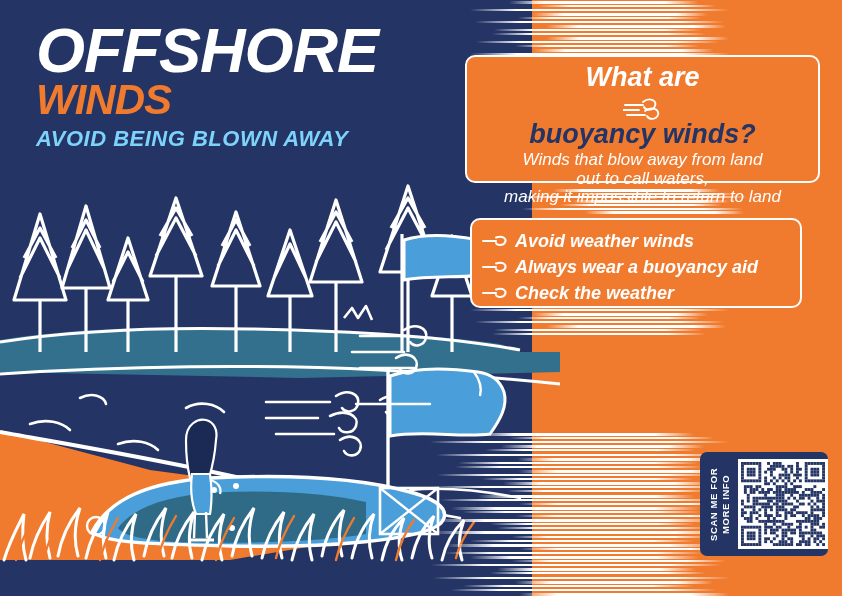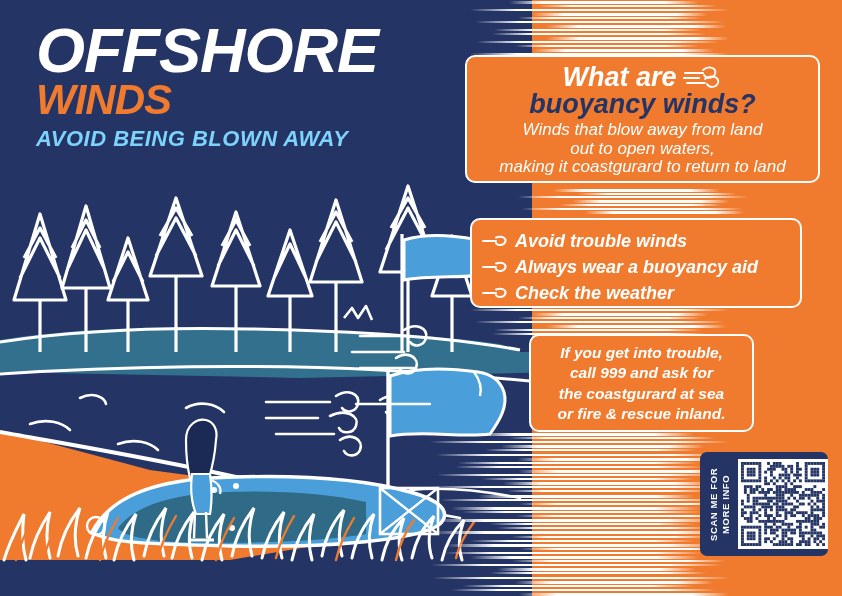--- a/index.html
+++ b/index.html
@@ -50,21 +50,21 @@
     position:absolute; background:#F07B2E;
     border:2px solid #ffffff; border-radius:10px;
   }
   #box-what{ left:465px; top:55px; width:355px; height:128px; }
   #box-list { left:470px; top:218px; width:332px; height:90px; }
   #box-emerg{ left:529px; top:334px; width:225px; height:98px; }
 
   .q-line1{
     text-align:center; color:#ffffff; font-size:27px; font-weight:bold;
     font-style:italic; line-height:1.05; margin-top:6px;
-    display:flex; align-items:center; justify-content:center; gap:6px;
+    display:flex; align-items:center; justify-content:center; gap:6px;flex-direction:column;
   }
   .q-line2{
     text-align:center; color:#243464; font-size:27px; font-weight:bold;
     font-style:italic; line-height:1.0;
   }
   .q-body{
     text-align:center; color:#ffffff; font-size:17px; font-style:italic;
     line-height:1.08; margin-top:3px;
   }
   .q-body span{ display:block; white-space:nowrap; }
@@ -330,35 +330,35 @@
         <g fill="none" stroke="#ffffff" stroke-width="1.9" stroke-linecap="round">
           <path d="M2,8 L20,8 M0,13 L16,13 M4,18 L22,18"></path>
           <path d="M20,5 C26,0 34,3 32,9 C30,14 23,14 21,10"></path>
           <path d="M22,14 C28,9 37,12 35,18 C33,23 26,23 24,19"></path>
         </g>
       </svg>
     </div>
     <div class="q-line2">buoyancy winds?</div>
     <div class="q-body">
       <span>Winds that blow away from land</span>
-      <span>out to open waters,</span>
-      <span>making it coastgurard to return to land</span>
+      <span>out to call waters,</span>
+      <span>making it impossible to return to land</span>
     </div>
   </div>
 
   <div class="box" id="box-list">
     <div class="bullets">
       <div class="bullet">
         <svg width="26" height="14" viewBox="0 0 26 14">
           <g fill="none" stroke="#ffffff" stroke-width="2" stroke-linecap="round">
             <path d="M1,7 L14,7"></path>
             <path d="M14,3.5 C21,1 25,5 23,8.5 C21,12 15,11.5 14,9"></path>
           </g>
         </svg>
-        <span>Avoid trouble winds</span>
+        <span>Avoid weather winds</span>
       </div>
       <div class="bullet">
         <svg width="26" height="14" viewBox="0 0 26 14">
           <g fill="none" stroke="#ffffff" stroke-width="2" stroke-linecap="round">
             <path d="M1,7 L14,7"></path>
             <path d="M14,3.5 C21,1 25,5 23,8.5 C21,12 15,11.5 14,9"></path>
           </g>
         </svg>
         <span>Always wear a buoyancy aid</span>
       </div>
@@ -367,28 +367,20 @@
           <g fill="none" stroke="#ffffff" stroke-width="2" stroke-linecap="round">
             <path d="M1,7 L14,7"></path>
             <path d="M14,3.5 C21,1 25,5 23,8.5 C21,12 15,11.5 14,9"></path>
           </g>
         </svg>
         <span>Check the weather</span>
       </div>
     </div>
   </div>
 
-  <div class="box" id="box-emerg">
-    <div class="emerg">
-      <span>If you get into trouble,</span>
-      <span>call 999 and ask for</span>
-      <span>the coastgurard at sea</span>
-      <span>or fire &amp; rescue inland.</span>
-    </div>
-  </div>
 
   <div id="qr-block">
     <div class="qr-caption">SCAN ME FOR
 MORE INFO</div>
     <div class="qr-code">
       <svg id="qr-svg" width="84" height="84" viewBox="0 0 29 29">
           <rect x="0" y="0" width="1" height="1" fill="#243464"></rect>
           <rect x="1" y="0" width="1" height="1" fill="#243464"></rect>
           <rect x="2" y="0" width="1" height="1" fill="#243464"></rect>
           <rect x="3" y="0" width="1" height="1" fill="#243464"></rect>

